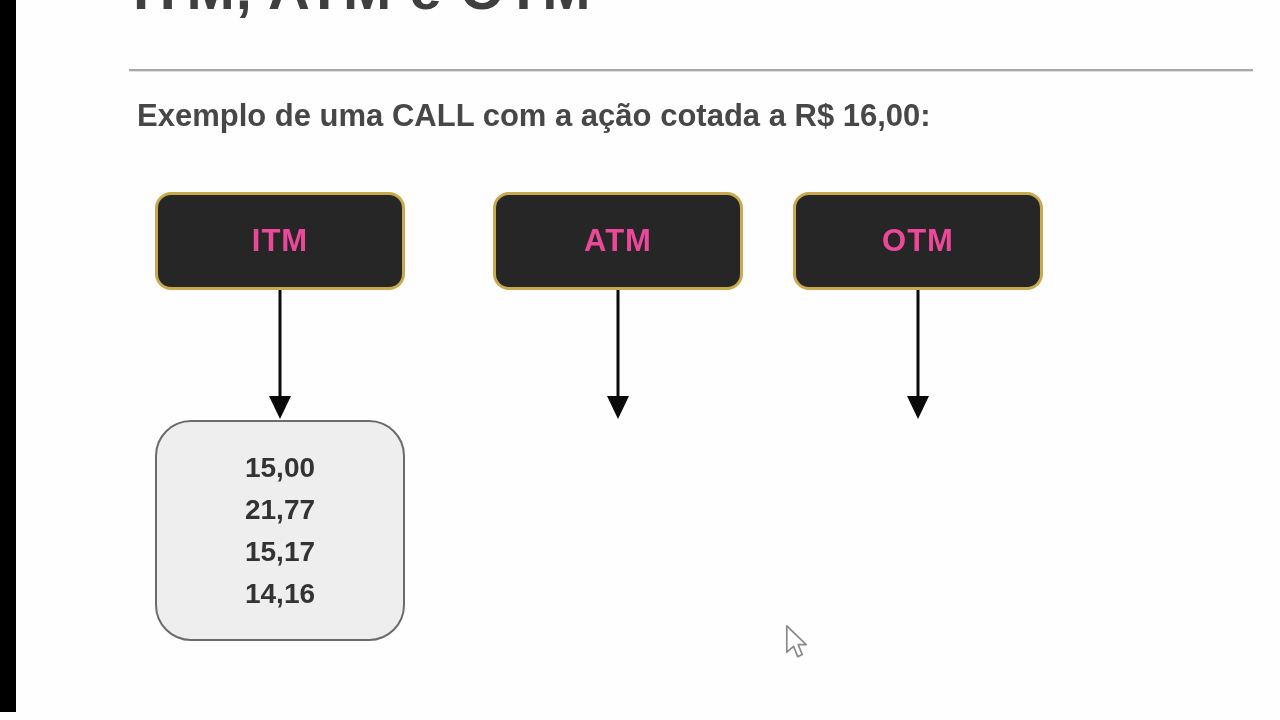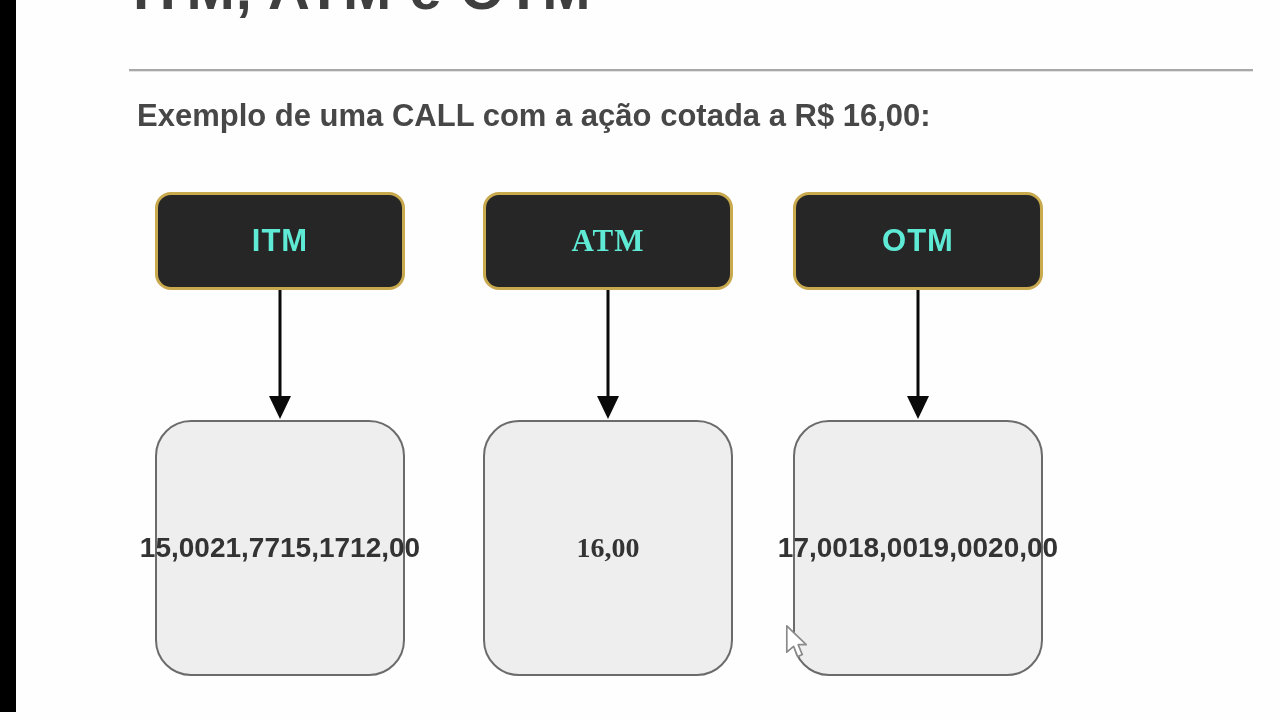--- a/index.html
+++ b/index.html
@@ -47,36 +47,36 @@
     top: 98px;
     margin: 0;
     font-size: 31px;
     font-weight: bold;
     color: #474747;
     white-space: nowrap;
   }
 
   .column { position: absolute; top: 192px; width: 250px; }
   .col-itm { left: 155px; }
-  .col-atm { left: 483px; font-family: Liberation Serif, serif; }
+  .col-atm { left: 493px; }
   .col-otm { left: 793px; }
 
   .label-box {
     box-sizing: border-box;
     width: 250px;
     height: 98px;
     background: #262626;
     border: 3px solid #c9a94e;
     border-radius: 16px;
     display: flex;
     align-items: center;
     justify-content: center;
   }
   .label-box span {
-    color: #5eead4;
+    color: #ec4899;
     font-size: 31px;
     font-weight: bold;
     letter-spacing: 1px;
   }
 
   .arrow {
     position: relative;
     width: 100%;
     height: 130px;
   }
@@ -96,26 +96,26 @@
     top: 106px;
     width: 0; height: 0;
     border-left: 11px solid transparent;
     border-right: 11px solid transparent;
     border-top: 23px solid #0a0a0a;
   }
 
   .value-box {
     box-sizing: border-box;
     width: 250px;
-    height: 256px;
+    height: 221px;
     background: #efeeef;
     border: 2px solid #6b6b6b;
     border-radius: 36px;
     display: flex;
-    flex-direction: row;
+    flex-direction: column;
     align-items: center;
     justify-content: center;
   }
   .value-line {
     font-size: 28px;
     font-weight: bold;
     color: #333333;
     line-height: 42px;
   }
 
@@ -145,50 +145,41 @@
       <span>ITM</span>
     </div>
     <div class="arrow">
       <div class="arrow-line"></div>
       <div class="arrow-head"></div>
     </div>
     <div class="value-box">
         <div class="value-line">15,00</div>
         <div class="value-line">21,77</div>
         <div class="value-line">15,17</div>
-        <div class="value-line">12,00</div>
+        <div class="value-line">14,16</div>
       </div>
   </div>
 
   <div class="column col-atm">
     <div class="label-box">
       <span>ATM</span>
     </div>
     <div class="arrow">
       <div class="arrow-line"></div>
       <div class="arrow-head"></div>
     </div>
-    <div class="value-box">
-        <div class="value-line">16,00</div>
-      </div>
   </div>
 
   <div class="column col-otm">
     <div class="label-box">
       <span>OTM</span>
     </div>
     <div class="arrow">
       <div class="arrow-line"></div>
       <div class="arrow-head"></div>
     </div>
-    <div class="value-box">
-        <div class="value-line">17,00</div>
-        <div class="value-line">18,00</div>
-        <div class="value-line">19,00</div>
-        <div class="value-line">20,00</div>
-      </div>
   </div>
 
   <svg class="mouse-cursor" viewBox="0 0 14 20" xmlns="http://www.w3.org/2000/svg" style="left: 785px; top: 625px;">
     <polygon points="1,0.5 1,16 5,12.6 7.4,18.6 10.1,17.4 7.7,11.6 12.4,11.6" fill="#ffffff" stroke="#8a8a8a" stroke-width="1" stroke-linejoin="round"></polygon>
   </svg>
 
 </div>
 
 </body></html>

